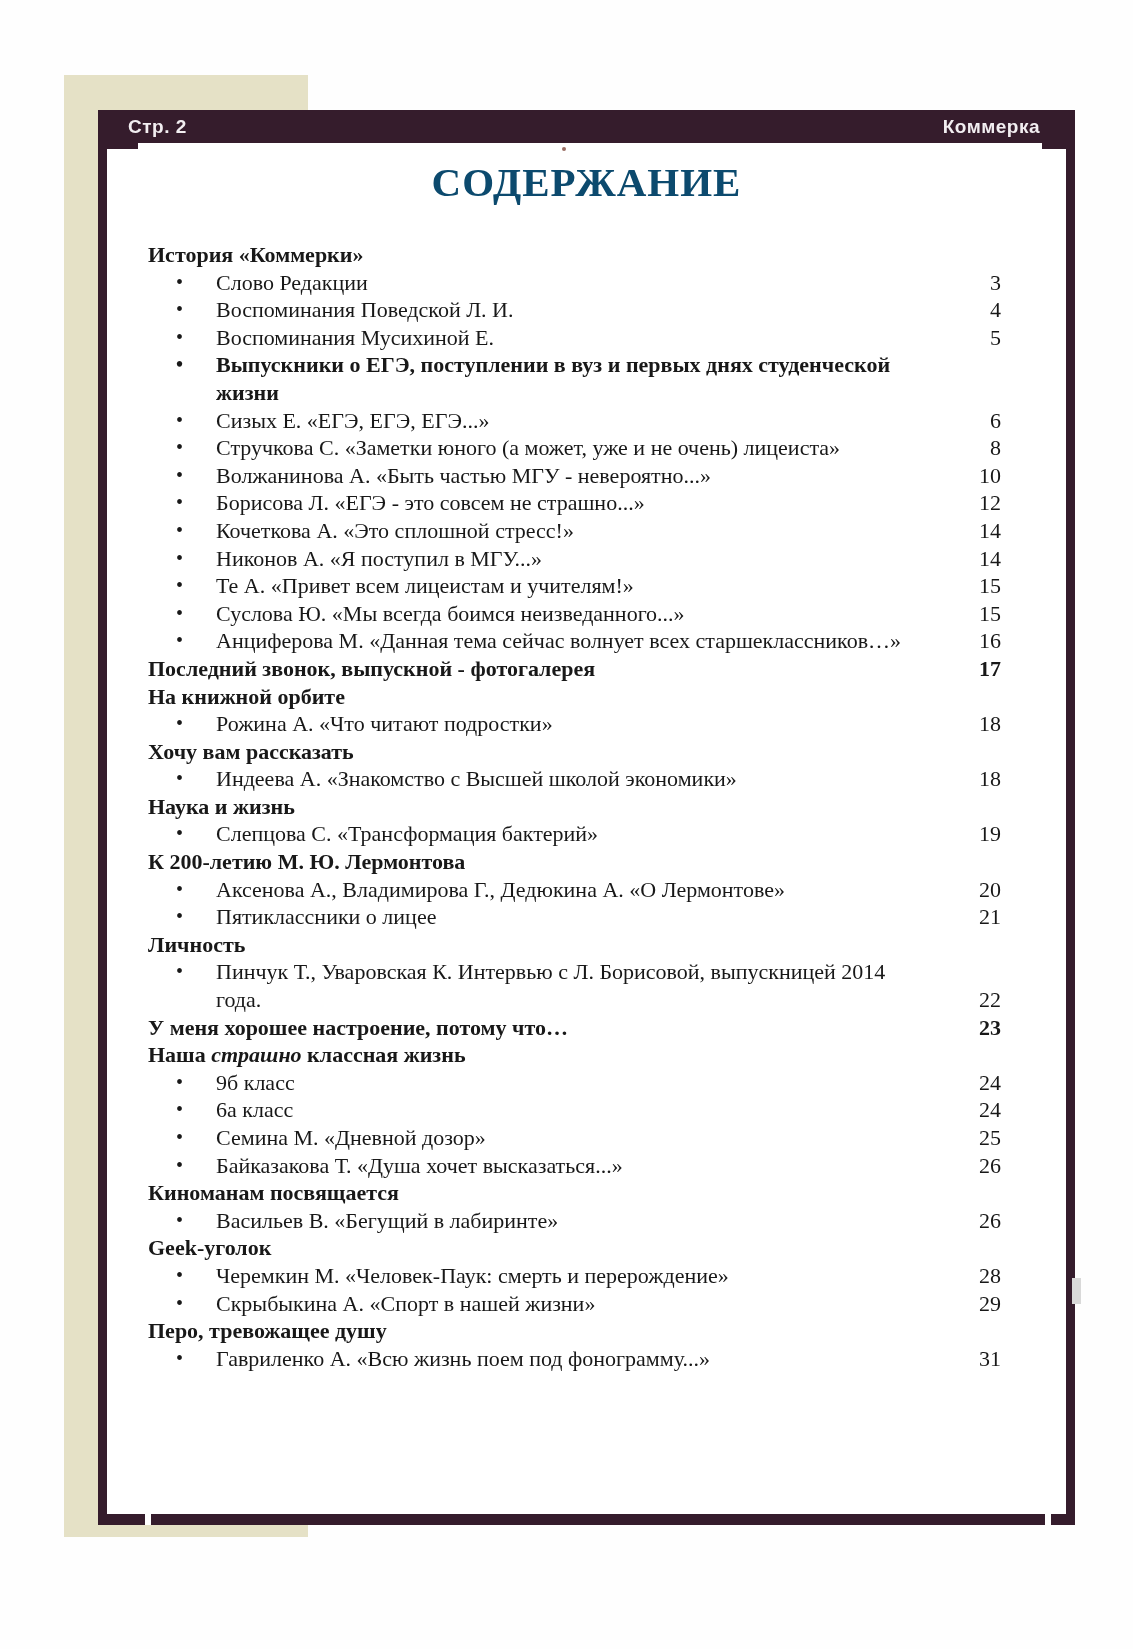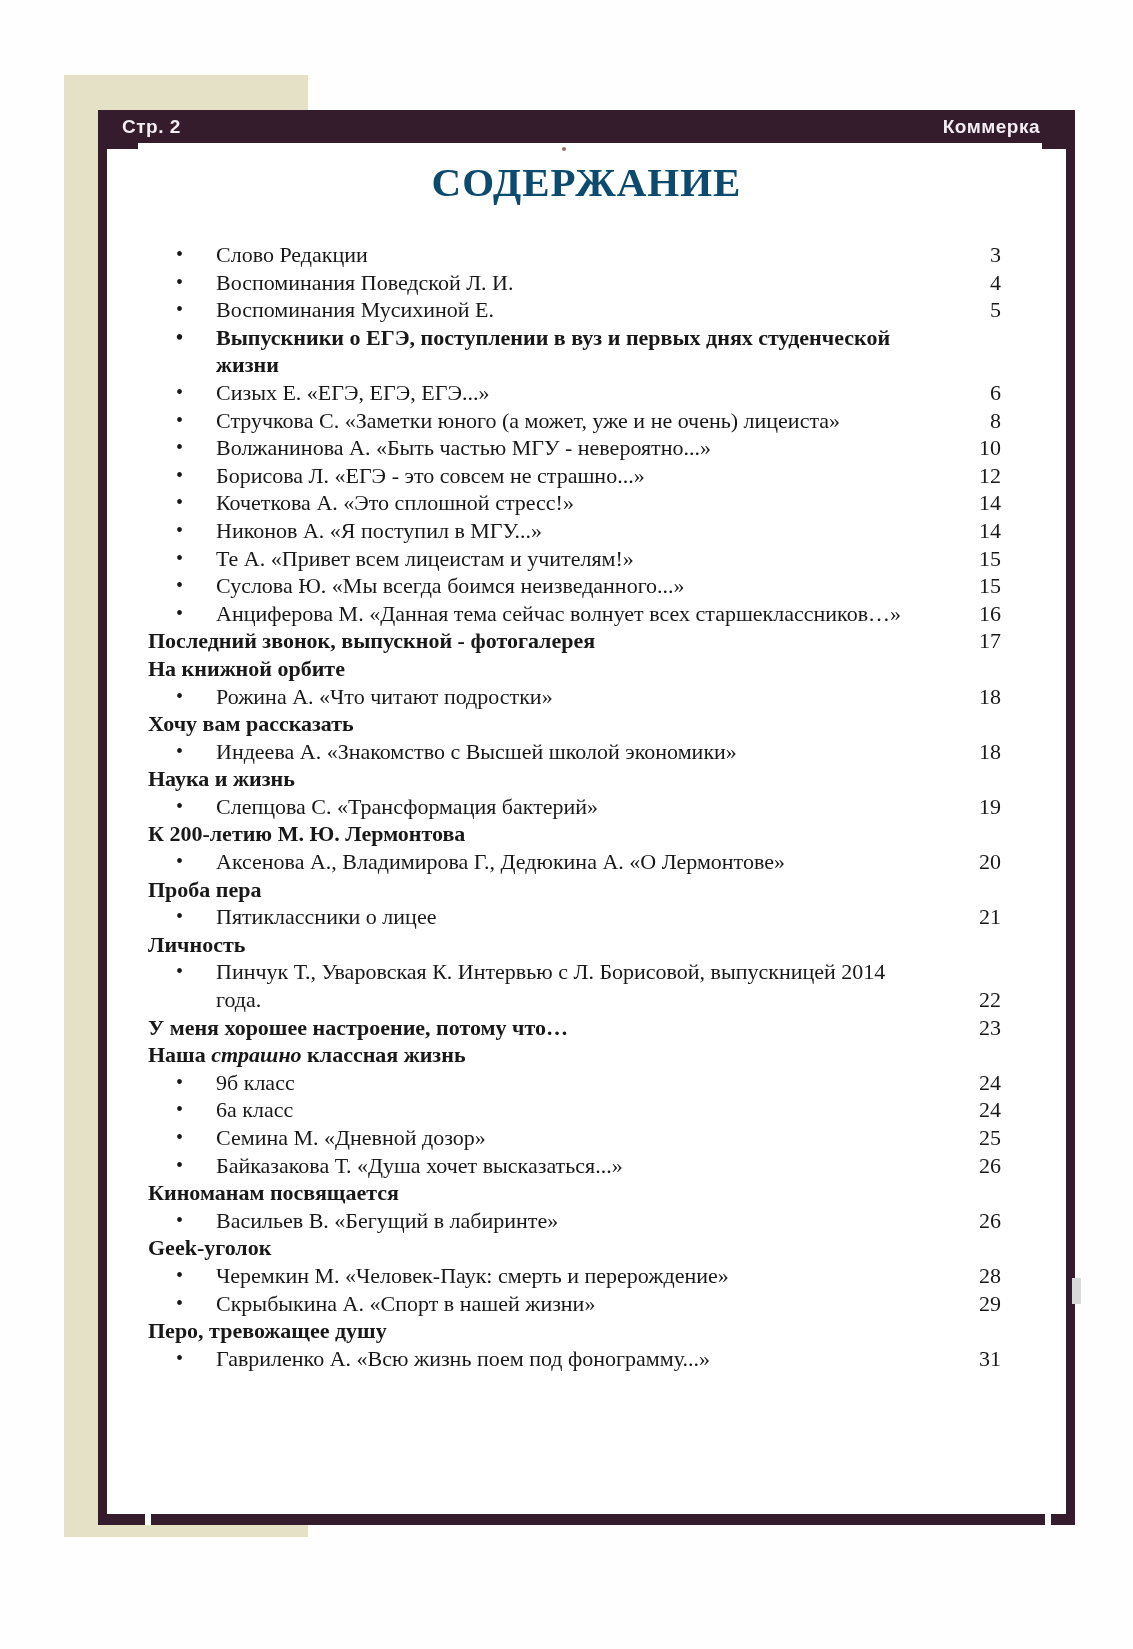--- a/index.html
+++ b/index.html
@@ -27,21 +27,21 @@
   .page-sheet{
     position:absolute;
     left:98px;top:110px;width:977px;height:1415px;
     background:var(--paper);
   }
   .header-bar{
     position:absolute;left:0;top:0;width:100%;height:33px;
     background:var(--bar);
     display:flex;align-items:center;justify-content:space-between;
     box-sizing:border-box;
-    padding:0 35px 0 24px;
+    padding:0 35px 0 30px;
     font-family:"Liberation Sans", sans-serif;
     font-weight:bold;font-size:19px;color:#f2eef1;
     letter-spacing:0.5px;
   }
   .step-left{position:absolute;left:0;top:33px;width:40px;height:6px;background:var(--bar);}
   .step-right{position:absolute;right:0;top:33px;width:33px;height:6px;background:var(--bar);}
   .border-left{position:absolute;left:0;top:33px;width:9px;height:1371px;background:var(--bar);}
   .border-right{position:absolute;right:0;top:39px;width:9px;height:1365px;background:var(--bar);}
   .bottom-bar{position:absolute;left:0;top:1404px;width:100%;height:11px;background:var(--bar);}
   .notch{position:absolute;top:1404px;height:11px;background:#ffffff;}
@@ -67,21 +67,21 @@
   }
   .toc-row.item .entry-text{padding-left:68px;}
   .bullet{
     position:absolute;left:28px;top:0;
     font-size:20px;
   }
   .page-num{
     width:50px;text-align:right;
     font-weight:normal;
   }
-  .toc-row.section .page-num{font-weight:normal;}
+  .toc-row.section .page-num{font-weight:bold;}
 
   
   .speck{position:absolute;left:562px;top:147px;width:4px;height:4px;border-radius:50%;background:#9a6d64;}
   .smudge{position:absolute;left:1072px;top:1278px;width:9px;height:26px;background:#d9d9d9;}
 </style>
 </head>
 <body>
 
 <div id="canvas">
   <div class="backdrop"></div>
@@ -96,20 +96,24 @@
     <div class="step-right"></div>
     <div class="border-left"></div>
     <div class="border-right"></div>
     <div class="bottom-bar"></div>
     <div class="notch n-left"></div>
     <div class="notch n-right"></div>
 
     <h1 class="page-title">СОДЕРЖАНИЕ</h1>
 
     <div class="toc" id="toc">
+        <div class="toc-row section">
+          <span class="entry-text">История «Коммерки»</span>
+          <span class="page-num"></span>
+        </div>
         <div class="toc-row item">
           <span class="entry-text"><span class="bullet">•</span>Слово Редакции</span>
           <span class="page-num">3</span>
         </div>
         <div class="toc-row item">
           <span class="entry-text"><span class="bullet">•</span>Воспоминания Поведской Л. И.</span>
           <span class="page-num">4</span>
         </div>
         <div class="toc-row item">
           <span class="entry-text"><span class="bullet">•</span>Воспоминания Мусихиной Е.</span>
@@ -185,24 +189,20 @@
           <span class="page-num">19</span>
         </div>
         <div class="toc-row section">
           <span class="entry-text">К 200-летию М. Ю. Лермонтова</span>
           <span class="page-num"></span>
         </div>
         <div class="toc-row item">
           <span class="entry-text"><span class="bullet">•</span>Аксенова А., Владимирова Г., Дедюкина А. «О Лермонтове»</span>
           <span class="page-num">20</span>
         </div>
-        <div class="toc-row section">
-          <span class="entry-text">Проба пера</span>
-          <span class="page-num"></span>
-        </div>
         <div class="toc-row item">
           <span class="entry-text"><span class="bullet">•</span>Пятиклассники о лицее</span>
           <span class="page-num">21</span>
         </div>
         <div class="toc-row section">
           <span class="entry-text">Личность</span>
           <span class="page-num"></span>
         </div>
         <div class="toc-row item">
           <span class="entry-text"><span class="bullet">•</span>Пинчук Т., Уваровская К. Интервью с Л. Борисовой, выпускницей 2014

